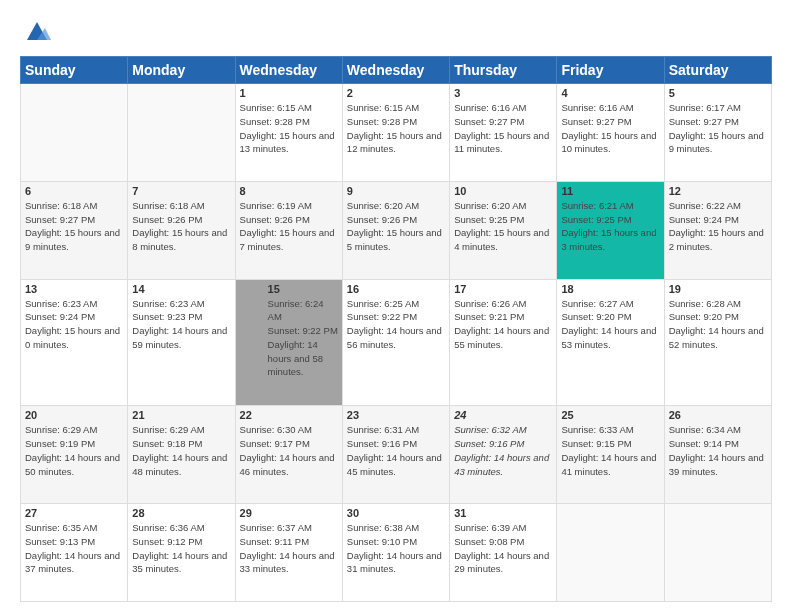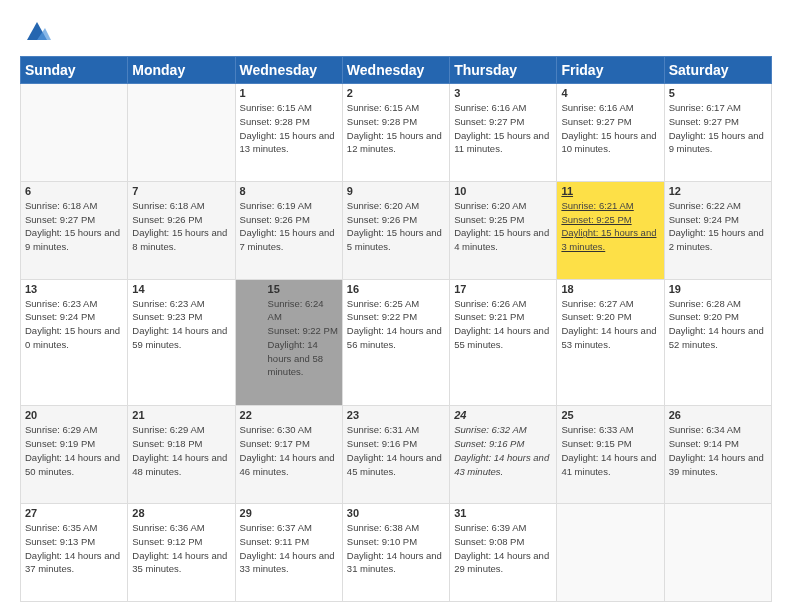--- a/index.html
+++ b/index.html
@@ -182,21 +182,21 @@
             <div class="day-info">Sunrise: 6:19 AM<br>Sunset: 9:26 PM<br>Daylight: 15 hours and 7 minutes.</div>
           </td>
           <td style="background-color: rgb(245, 245, 245);">
             <span class="day-num">9</span>
             <div class="day-info">Sunrise: 6:20 AM<br>Sunset: 9:26 PM<br>Daylight: 15 hours and 5 minutes.</div>
           </td>
           <td style="background-color: rgb(245, 245, 245);">
             <span class="day-num">10</span>
             <div class="day-info">Sunrise: 6:20 AM<br>Sunset: 9:25 PM<br>Daylight: 15 hours and 4 minutes.</div>
           </td>
-          <td style="background-color: #fde047; text-decoration: underline;">
+          <td style="background-color: #14b8a6;">
             <span class="day-num">11</span>
             <div class="day-info">Sunrise: 6:21 AM<br>Sunset: 9:25 PM<br>Daylight: 15 hours and 3 minutes.</div>
           </td>
           <td style="background-color: rgb(245, 245, 245); margin-top: 27px;">
             <span class="day-num">12</span>
             <div class="day-info">Sunrise: 6:22 AM<br>Sunset: 9:24 PM<br>Daylight: 15 hours and 2 minutes.</div>
           </td>
         </tr>
         <tr>
           <td style="background-color: rgb(255, 255, 255);">

